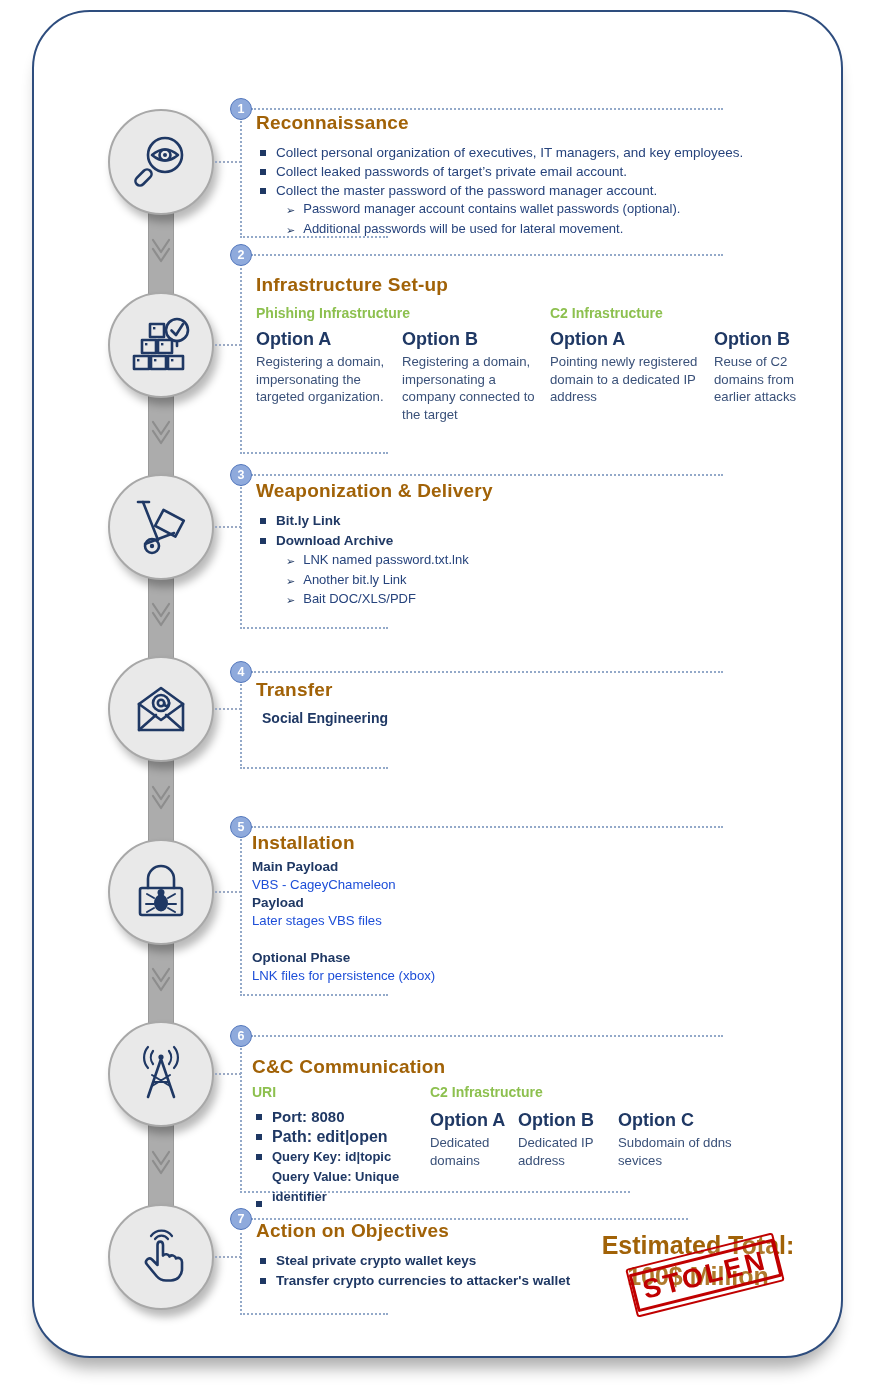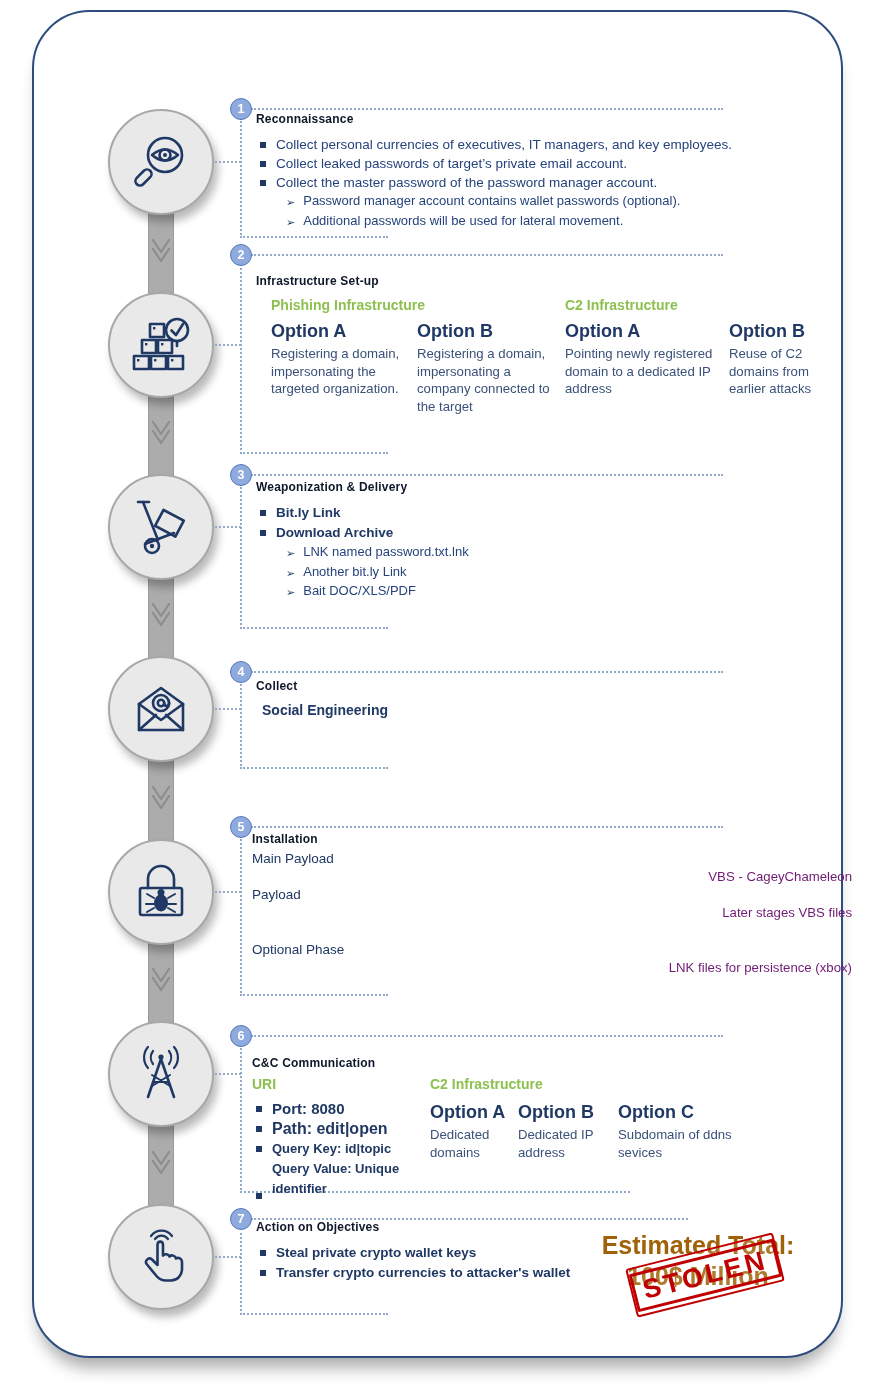--- a/index.html
+++ b/index.html
@@ -27,33 +27,33 @@
   
   .section { position:absolute; left:196px; width:560px; }
   .badge { position:absolute; left:0; top:0; width:22px; height:22px; border-radius:50%;
            background:#8faadc; border:1.8px solid #5478bd; color:#ffffff; font-size:12.5px; font-weight:700;
            display:flex; align-items:center; justify-content:center; z-index:2; }
   .dots-top { position:absolute; left:21px; top:10px; border-top:2px dotted #93a9c9; width:472px; }
   .dots-left { position:absolute; left:10px; top:20px; bottom:0; border-left:2px dotted #93a9c9; }
   .dots-bottom { position:absolute; left:10px; bottom:0; width:148px; border-top:2px dotted #93a9c9; }
   .content { position:absolute; left:26px; top:14px; width:600px; }
 
-  .title { font-size:12px; font-weight:700; color:#0f172a; letter-spacing:0.2px; margin-bottom:9px; }
+  .title { font-size:19px; font-weight:700; color:#a16207; letter-spacing:0.2px; margin-bottom:9px; }
   .subhead { font-size:14px; font-weight:700; color:#8dc04f; }
 
   .b-row { display:flex; align-items:flex-start; font-size:13.5px; color:#26437c; line-height:19px; padding-left:4px; }
   .b-row::before { content:""; flex:0 0 auto; width:6px; height:6px; background:#1f3864; margin:7px 10px 0 0; }
   .b-row.bold { font-weight:700; color:#1f3864; line-height:20px; }
   .s-row { display:flex; align-items:flex-start; font-size:13px; color:#26437c; line-height:18.5px; padding-left:30px; }
   .s-row::before { content:"\27A2"; flex:0 0 auto; color:#1f3864; font-size:11px; margin:1px 8px 0 0; }
 
   .opt-label { font-size:18px; font-weight:700; color:#1f3864; margin-bottom:3px; }
   .opt-text  { font-size:13.2px; color:#3a5179; line-height:17.5px; }
-  .pay-label { font-size:13.5px; font-weight:400; color:#1f3864; line-height:18px; }
-  .pay-text  { font-size:13.2px; color:#701a75; line-height:18px;text-align:right; }
+  .pay-label { font-size:13.5px; font-weight:700; color:#1f3864; line-height:18px; }
+  .pay-text  { font-size:13.2px; color:#1d4ed8; line-height:18px; }
   .single-line { font-size:14px; font-weight:700; color:#1f3864; padding-left:6px; }
 
   .col { position:absolute; top:0; }
 
   
   .summary { position:absolute; left:545px; top:1218px; width:238px; text-align:center;
              color:#a16207; font-weight:700; font-size:25px; line-height:31px; z-index:3; }
   .stamp { position:absolute; left:595px; top:1238px; width:152px; height:50px; z-index:4;
            transform:rotate(-14deg); border:2px solid #c00000; border-radius:3px;
            display:flex; align-items:center; justify-content:center; background:rgba(255,255,255,0.15); }
@@ -181,21 +181,21 @@
     <div class="conn" style="top:1244px"></div>
 
     <div class="section" style="top:86px; height:140px;">
       <div class="badge">1</div>
       <div class="dots-top"></div>
       <div class="dots-left"></div>
       <div class="dots-bottom"></div>
       <div class="content">
         <div class="title">Reconnaissance</div>
         <div class="b-row">
-            <span>Collect personal currencies of executives, IT managers, and key employees.</span>
+            <span>Collect personal organization of executives, IT managers, and key employees.</span>
           </div>
         <div class="b-row">
             <span>Collect leaked passwords of target’s private email account.</span>
           </div>
         <div class="b-row">
             <span>Collect the master password of the password manager account.</span>
           </div>
         <div class="s-row">
             <span>Password manager account contains wallet passwords (optional).</span>
           </div>
@@ -205,21 +205,21 @@
       </div>
     </div>
 
     <div class="section" style="top:232px; height:210px;">
       <div class="badge">2</div>
       <div class="dots-top"></div>
       <div class="dots-left"></div>
       <div class="dots-bottom"></div>
       <div class="content" style="top:30px;">
         <div class="title">Infrastructure Set-up</div>
-        <div style="position:relative; height:150px;margin-left:15px;">
+        <div style="position:relative; height:150px;">
           <div class="col" style="left:0; width:290px;">
               <div class="subhead">Phishing Infrastructure</div>
             </div>
           <div class="col" style="left:294px; width:270px;">
               <div class="subhead">C2 Infrastructure</div>
             </div>
           <div class="col" style="left:0; top:24px; width:140px;">
             <div class="opt-label">Option A</div>
             <div class="opt-text">Registering a domain, impersonating the targeted organization.</div>
           </div>
@@ -263,21 +263,21 @@
           </div>
       </div>
     </div>
 
     <div class="section" style="top:649px; height:108px;">
       <div class="badge">4</div>
       <div class="dots-top"></div>
       <div class="dots-left"></div>
       <div class="dots-bottom"></div>
       <div class="content" style="top:18px;">
-        <div class="title">Collect</div>
+        <div class="title">Transfer</div>
         <div class="single-line">Social Engineering</div>
       </div>
     </div>
 
     <div class="section" style="top:804px; height:180px;">
       <div class="badge">5</div>
       <div class="dots-top"></div>
       <div class="dots-left"></div>
       <div class="dots-bottom"></div>
       <div class="content" style="top:16px; left:22px;">

